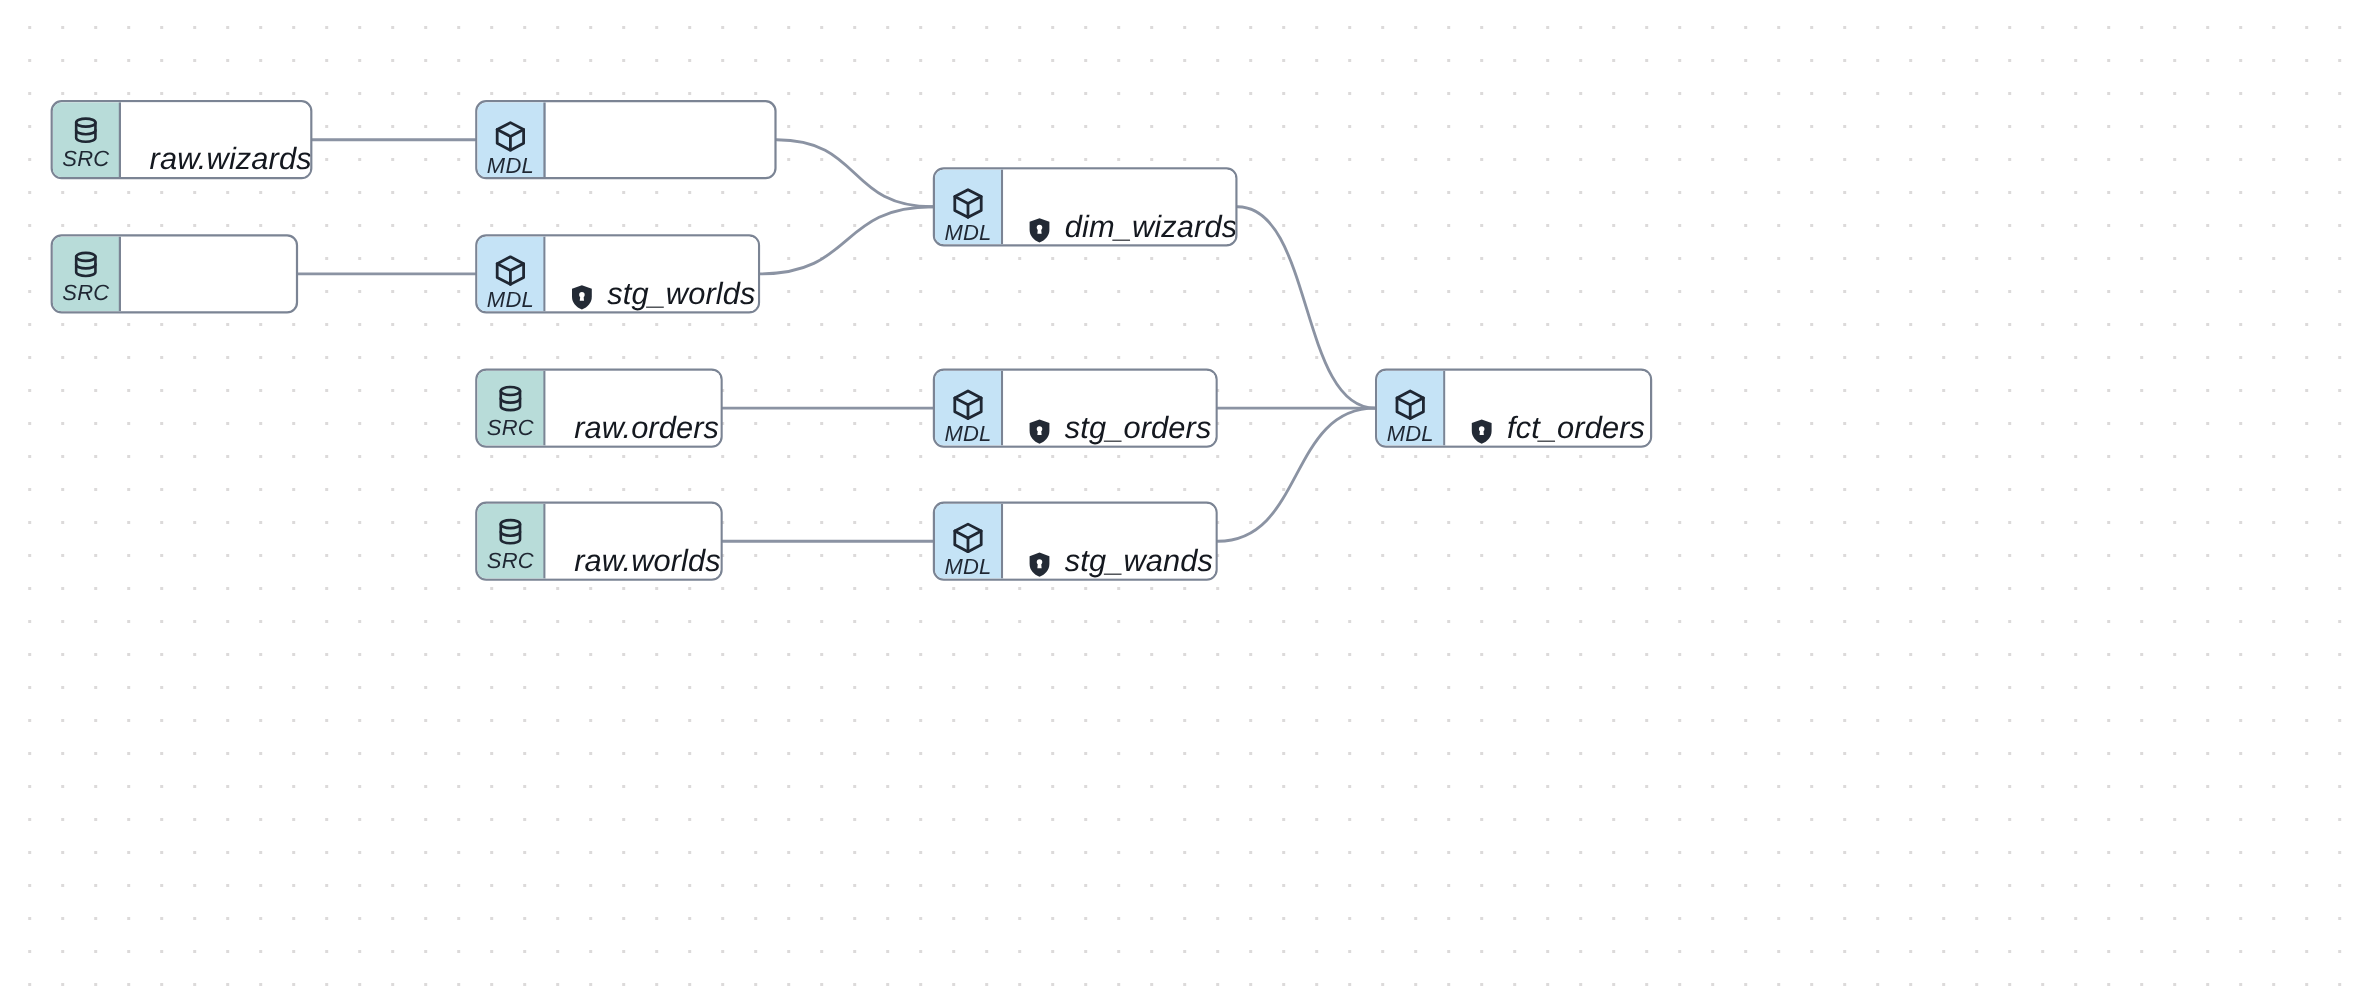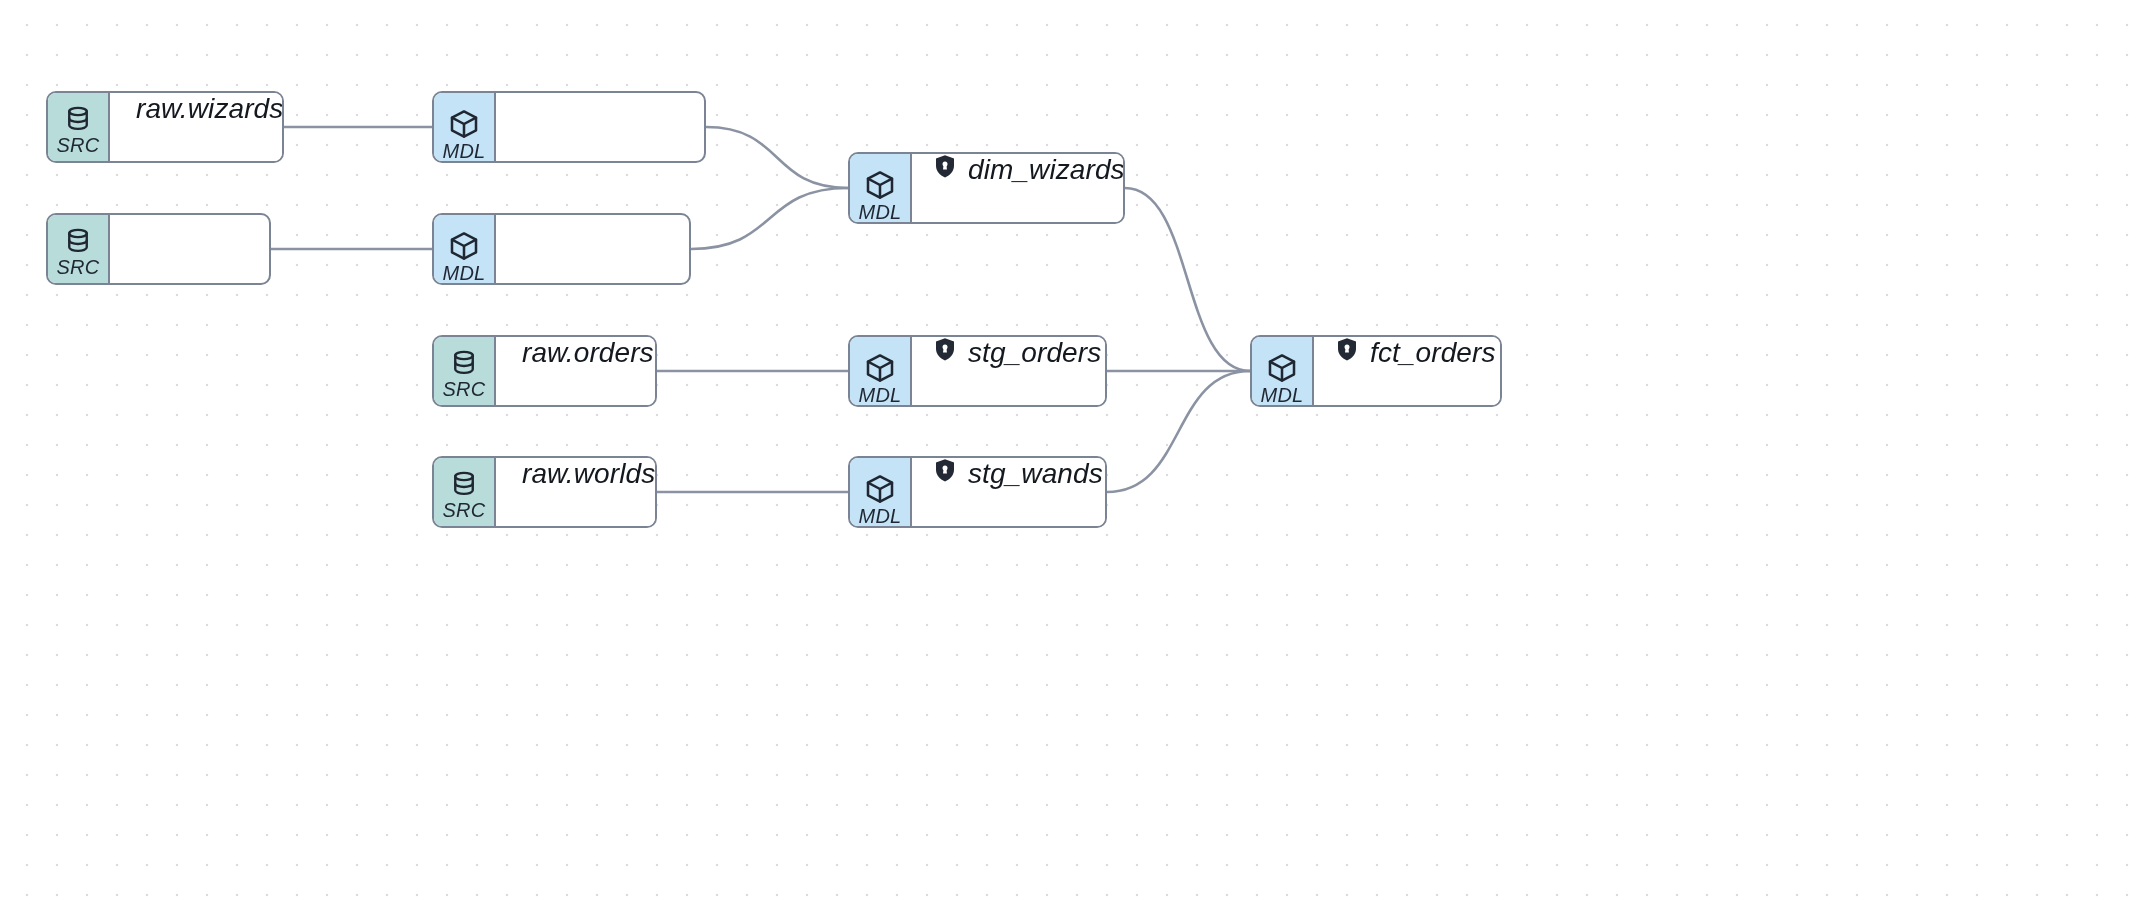--- a/index.html
+++ b/index.html
@@ -78,21 +78,21 @@
     font-size: 20px;
     line-height: 1;
     color: #1f2733;
     letter-spacing: 0.2px;
     font-family: "Liberation Sans", sans-serif;
   }
 
   .node-body {
     flex: 1 1 auto;
     display: flex;
-    align-items: flex-start;
+    align-items: flex-end;
     gap: 12px;
     padding: 0 20px 0 22px;
     background: #ffffff;
     min-width: 0;
   }
 
   .lock-icon {
     flex: 0 0 auto;
     line-height: 0;
   }
@@ -187,20 +187,28 @@
       </div>
       <div class="node mdl" style="left: 432px; top: 213px; width: 259px; height: 72px;">
         <div class="node-badge">
           <span class="badge-icon"><svg width="32" height="32" viewBox="0 0 24 24" fill="none" stroke="#1f2733" stroke-width="1.9" stroke-linecap="round" stroke-linejoin="round">
               <path d="M12 2.6 21 7.3v9.4L12 21.4 3 16.7V7.3z"></path>
               <path d="M3 7.3 12 12l9-4.7"></path>
               <path d="M12 12v9.4"></path>
             </svg></span>
           <span class="badge-text">MDL</span>
         </div>
+        <div class="node-body">
+          <span class="lock-icon"><svg width="22" height="25" viewBox="0 0 22 25" fill="none">
+              <path d="M11 1.3 20 4.6v7.2c0 5.4-3.8 9.6-9 11.6-5.2-2-9-6.2-9-11.6V4.6z" fill="#232a35"></path>
+              <circle cx="11" cy="9.9" r="2.5" fill="#ffffff"></circle>
+              <path d="M9.6 10.4h2.8l.55 5.1H9.05z" fill="#ffffff"></path>
+            </svg></span>
+          <span class="node-label">stg_worlds</span>
+        </div>
       </div>
       <div class="node mdl" style="left: 848px; top: 335px; width: 259px; height: 72px;">
         <div class="node-badge">
           <span class="badge-icon"><svg width="32" height="32" viewBox="0 0 24 24" fill="none" stroke="#1f2733" stroke-width="1.9" stroke-linecap="round" stroke-linejoin="round">
               <path d="M12 2.6 21 7.3v9.4L12 21.4 3 16.7V7.3z"></path>
               <path d="M3 7.3 12 12l9-4.7"></path>
               <path d="M12 12v9.4"></path>
             </svg></span>
           <span class="badge-text">MDL</span>
         </div>

